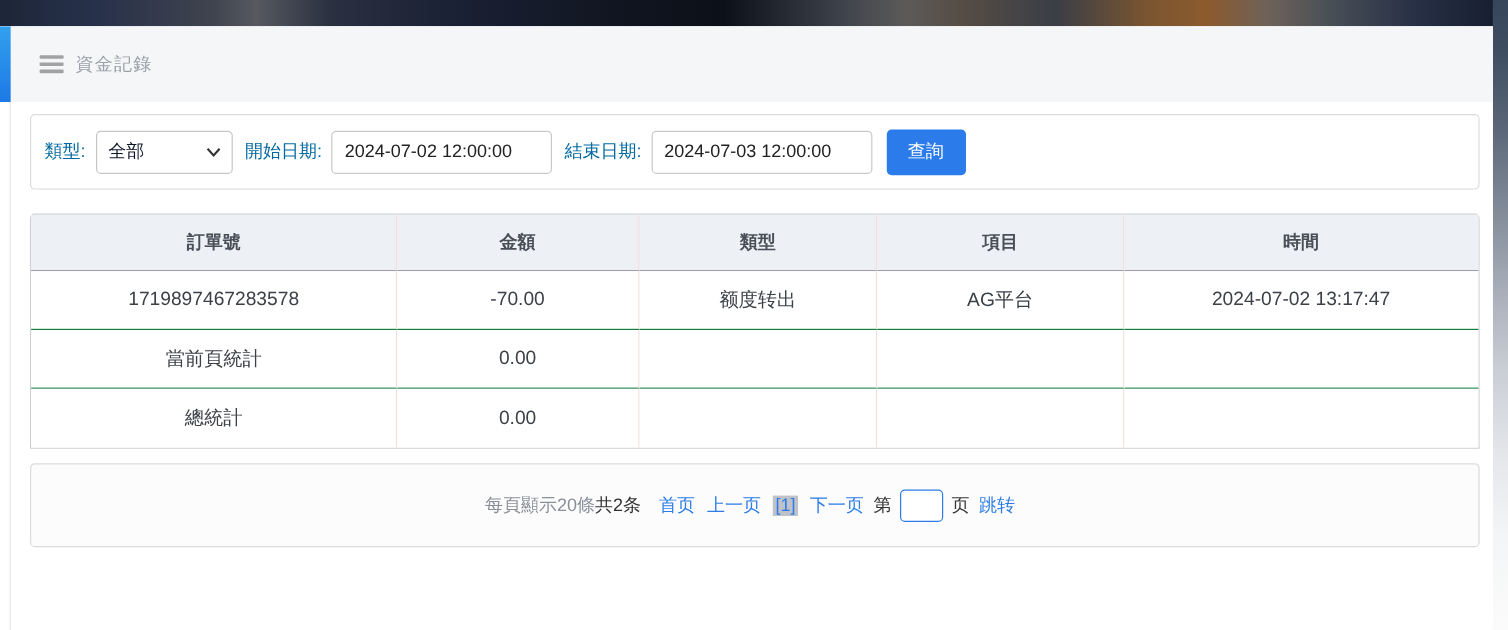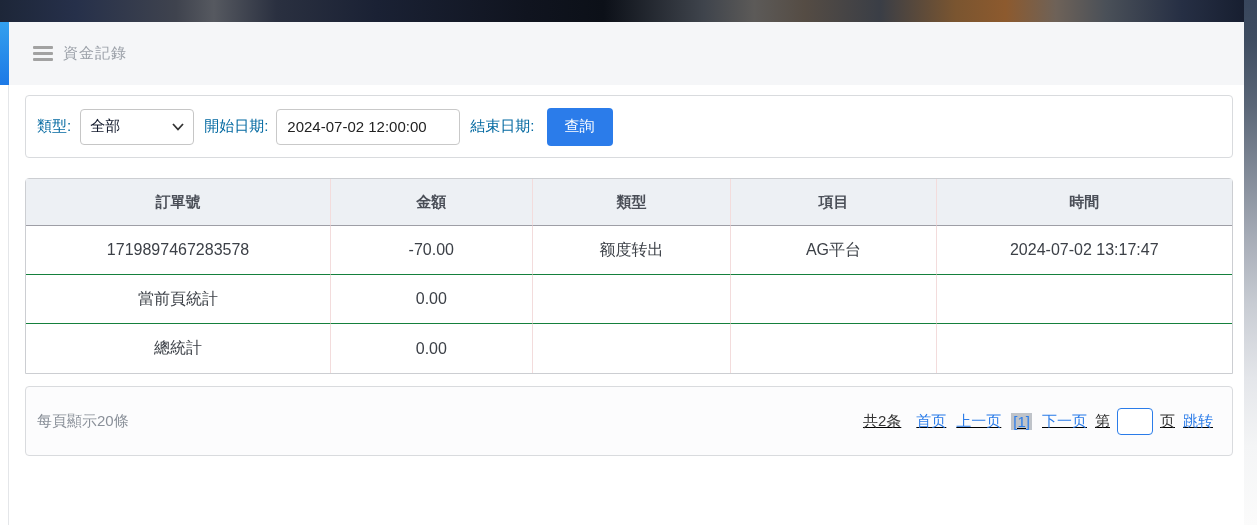--- a/index.html
+++ b/index.html
@@ -104,25 +104,25 @@
     border-bottom: 1px solid #15803d; border-right: 1px solid #f3dcdc;
     text-align: center;
   }
   .data-table td:last-child { border-right: none; }
   .data-table tr:last-child td { border-bottom: none; }
 
   
   .footer-card {
     margin-top: 12px; height: 70px;
     background: #fcfcfd; border: 1px solid #d9dbde; border-radius: 4px;
-    display: flex; align-items: center; justify-content: space-between;
+    display: flex; align-items: center; justify-content: center;
     padding: 0 14px 0 11px;
   }
   .page-size { font-size: 15px; color: #8a9099; }
-  .pagination { display: flex; align-items: center; font-size: 15px; text-decoration: underline; }
+  .pagination { display: flex; align-items: center; font-size: 15px; }
   .pagination .total { color: #333; margin-right: 10px; }
   .pg-link { color: #2b7ce9; text-decoration: none; margin: 0 5px; cursor: pointer; }
   .pg-current {
     color: #2b7ce9; background: #bfc3c9; margin: 0 5px; padding: 0 2px;
   }
   .pg-text { color: #333; margin: 0 3px; }
   .jump-input {
     width: 36px; height: 27px; margin: 0 4px;
     border: 1px solid #2b7ce9; border-radius: 4px;
     font-size: 14px; text-align: center;
@@ -156,20 +156,21 @@
       <span class="lbl">類型:</span>
       <div class="select-box">
         <span class="sel-val">全部</span>
         <svg width="12" height="8" viewBox="0 0 12 8">
           <polyline points="1,1 6,6.5 11,1" fill="none" stroke="#333" stroke-width="1.8"></polyline>
         </svg>
       </div>
       <span class="lbl gap-lbl">開始日期:</span>
       <input class="date-input" type="text" value="2024-07-02 12:00:00" style="">
       <span class="lbl gap-lbl">結束日期:</span>
+      <input class="date-input" type="text" value="2024-07-03 12:00:00" style="">
       <button class="search-btn">查詢</button>
     </div>
 
     <table class="data-table">
       <colgroup>
         <col style="width:25.3%">
           <col style="width:16.7%">
           <col style="width:16.5%">
         <col style="width:17.0%">
           <col style="width:24.5%">

